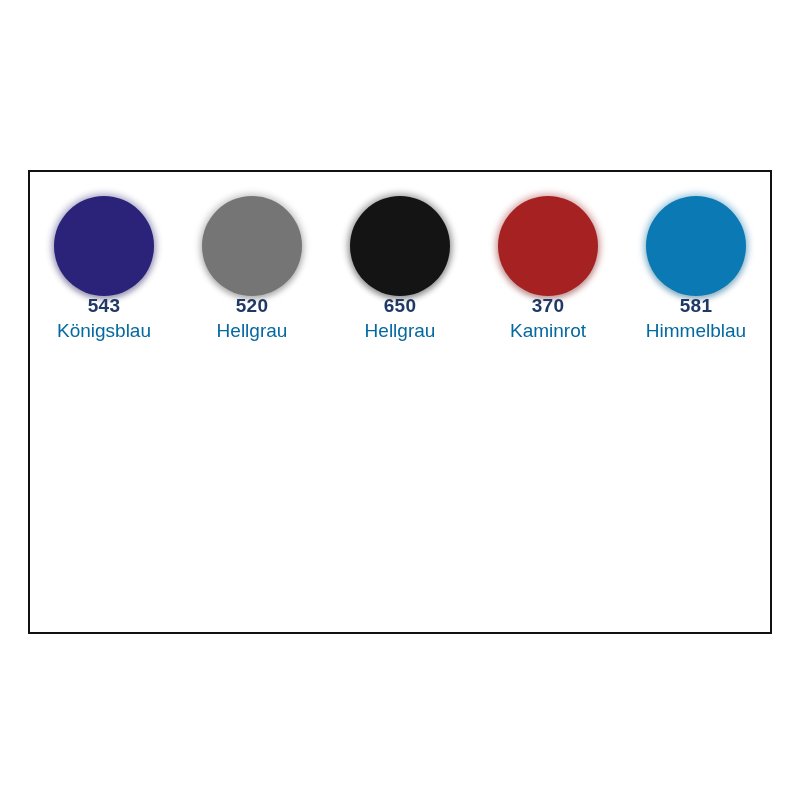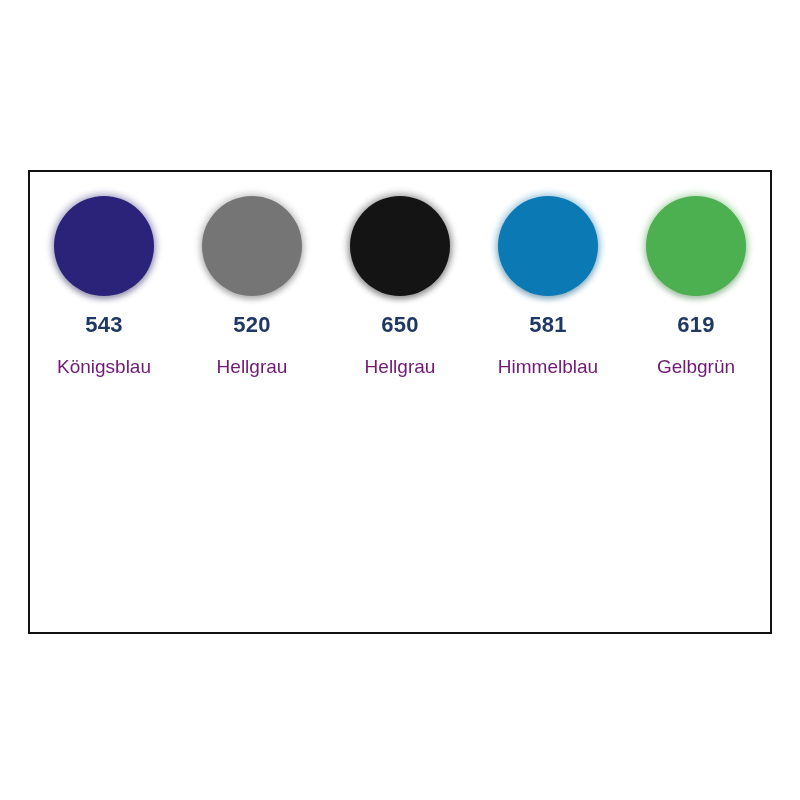--- a/index.html
+++ b/index.html
@@ -46,33 +46,32 @@
   }
 
   .swatch-disc {
     width: 100px;
     height: 100px;
     border-radius: 50%;
     box-sizing: border-box;
   }
 
   .swatch-code {
-    margin-top: 18px;
-    font-size: 22px;
+    font-size: 19px;
     font-weight: bold;
     color: #1f3864;
     letter-spacing: 0.2px;
     line-height: 1;
   }
 
   .swatch-name {
-    margin-top: 21px;
+    margin-top: 6px;
     font-size: 19px;
     font-weight: normal;
-    color: #701a75;
+    color: #0369a1;
     line-height: 1;
     white-space: nowrap;
   }
 </style>
 </head>
 <body>
 
 <div id="palette-frame">
   <div id="swatch-grid">
       <div class="swatch">
@@ -84,23 +83,23 @@
         <div class="swatch-disc" style="width: 100px; height: 100px; background: rgb(117, 117, 118); box-shadow: rgba(117, 117, 118, 0.333) 0px 0px 6px 3px, rgba(120, 120, 120, 0.38) 0px 3px 5px;"></div>
         <div class="swatch-code">520</div>
         <div class="swatch-name">Hellgrau</div>
       </div>
       <div class="swatch">
         <div class="swatch-disc" style="width: 100px; height: 100px; background: rgb(20, 20, 20); box-shadow: rgba(20, 20, 20, 0.333) 0px 0px 6px 3px, rgba(120, 120, 120, 0.38) 0px 3px 5px;"></div>
         <div class="swatch-code">650</div>
         <div class="swatch-name">Hellgrau</div>
       </div>
       <div class="swatch">
+        <div class="swatch-disc" style="width: 100px; height: 100px; background: rgb(166, 34, 34); box-shadow: rgba(166, 34, 34, 0.333) 0px 0px 6px 3px, rgba(120, 120, 120, 0.38) 0px 3px 5px;"></div>
+        <div class="swatch-code">370</div>
+        <div class="swatch-name">Kaminrot</div>
+      </div>
+      <div class="swatch">
         <div class="swatch-disc" style="width: 100px; height: 100px; background: rgb(10, 121, 180); box-shadow: rgba(10, 121, 180, 0.333) 0px 0px 6px 3px, rgba(120, 120, 120, 0.38) 0px 3px 5px;"></div>
         <div class="swatch-code">581</div>
         <div class="swatch-name">Himmelblau</div>
-      </div>
-      <div class="swatch">
-        <div class="swatch-disc" style="width: 100px; height: 100px; background: rgb(76, 175, 80); box-shadow: rgba(76, 175, 80, 0.333) 0px 0px 6px 3px, rgba(120, 120, 120, 0.38) 0px 3px 5px;"></div>
-        <div class="swatch-code">619</div>
-        <div class="swatch-name">Gelbgrün</div>
       </div>
     </div>
 </div>
 
 </body></html>

